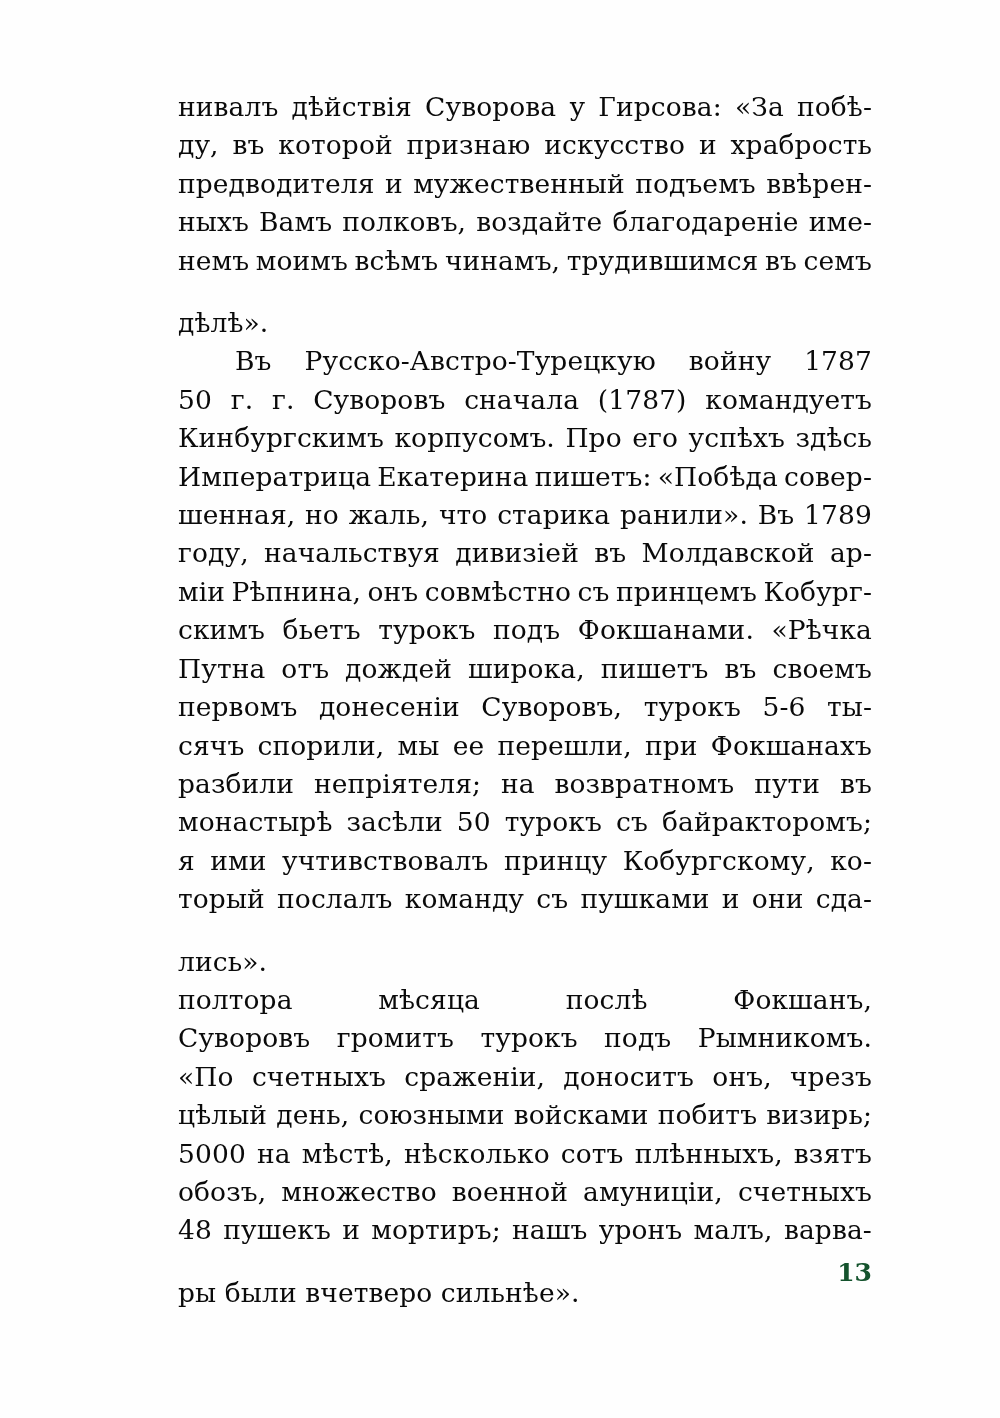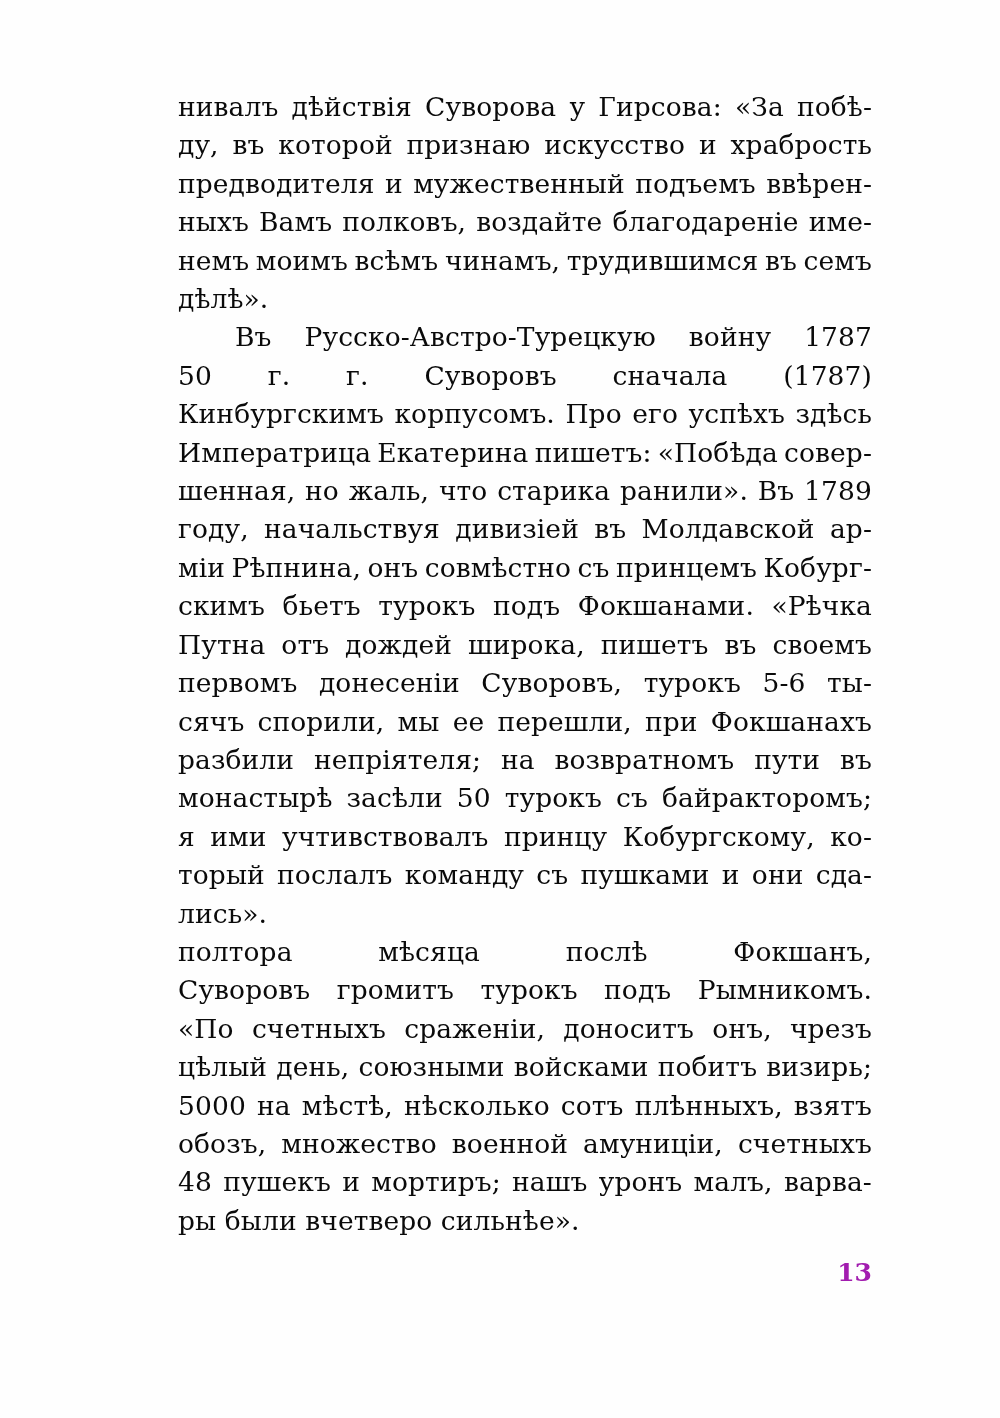--- a/index.html
+++ b/index.html
@@ -36,59 +36,60 @@
     font-size: 26.5px;
     line-height: 38.4px;
     color: #0a0a0a;
     letter-spacing: 0.1px;
     white-space: pre;
   }
   
   .line.flush {
     display: block;
     text-align: left;
+    margin-top: 24px;
   }
   .line.indent {
     text-indent: 0;
   }
   .line.indent .lead {
     padding-left: 57px;
   }
   .word {
     display: inline-block;
   }
   .pageno {
     position: absolute;
     left: 0;
     top: 1258px;
     width: 872px;
     text-align: right;
     font-size: 25px;
     font-weight: bold;
-    color: #a21caf;
+    color: #14532d;
     font-family: "DejaVu Serif", "Liberation Serif", serif;
   }
 </style>
 </head>
 <body>
 
 <div class="page">
 
   <div class="textblock">
       <div class="para">
         <div class="line"><span class="word">нивалъ</span><span class="word">дѣйствія</span><span class="word">Суворова</span><span class="word">у</span><span class="word">Гирсова:</span><span class="word">«За</span><span class="word">побѣ-</span></div>
         <div class="line"><span class="word">ду,</span><span class="word">въ</span><span class="word">которой</span><span class="word">признаю</span><span class="word">искусство</span><span class="word">и</span><span class="word">храбрость</span></div>
         <div class="line"><span class="word">предводителя</span><span class="word">и</span><span class="word">мужественный</span><span class="word">подъемъ</span><span class="word">ввѣрен-</span></div>
         <div class="line"><span class="word">ныхъ</span><span class="word">Вамъ</span><span class="word">полковъ,</span><span class="word">воздайте</span><span class="word">благодареніе</span><span class="word">име-</span></div>
         <div class="line"><span class="word">немъ</span><span class="word">моимъ</span><span class="word">всѣмъ</span><span class="word">чинамъ,</span><span class="word">трудившимся</span><span class="word">въ</span><span class="word">семъ</span></div>
         <div class="line flush">дѣлѣ».</div>
       </div>
       <div class="para">
         <div class="line indent"><span class="word lead">Въ</span><span class="word">Русско-Австро-Турецкую</span><span class="word">войну</span><span class="word">1787</span></div>
-        <div class="line"><span class="word">50</span><span class="word">г.</span><span class="word">г.</span><span class="word">Суворовъ</span><span class="word">сначала</span><span class="word">(1787)</span></div>
+        <div class="line"><span class="word">50</span><span class="word">г.</span><span class="word">г.</span><span class="word">Суворовъ</span><span class="word">сначала</span><span class="word">(1787)</span><span class="word">командуетъ</span></div>
         <div class="line"><span class="word">Кинбургскимъ</span><span class="word">корпусомъ.</span><span class="word">Про</span><span class="word">его</span><span class="word">успѣхъ</span><span class="word">здѣсь</span></div>
         <div class="line"><span class="word">Императрица</span><span class="word">Екатерина</span><span class="word">пишетъ:</span><span class="word">«Побѣда</span><span class="word">совер-</span></div>
         <div class="line"><span class="word">шенная,</span><span class="word">но</span><span class="word">жаль,</span><span class="word">что</span><span class="word">старика</span><span class="word">ранили».</span><span class="word">Въ</span><span class="word">1789</span></div>
         <div class="line"><span class="word">году,</span><span class="word">начальствуя</span><span class="word">дивизіей</span><span class="word">въ</span><span class="word">Молдавской</span><span class="word">ар-</span></div>
         <div class="line"><span class="word">міи</span><span class="word">Рѣпнина,</span><span class="word">онъ</span><span class="word">совмѣстно</span><span class="word">съ</span><span class="word">принцемъ</span><span class="word">Кобург-</span></div>
         <div class="line"><span class="word">скимъ</span><span class="word">бьетъ</span><span class="word">турокъ</span><span class="word">подъ</span><span class="word">Фокшанами.</span><span class="word">«Рѣчка</span></div>
         <div class="line"><span class="word">Путна</span><span class="word">отъ</span><span class="word">дождей</span><span class="word">широка,</span><span class="word">пишетъ</span><span class="word">въ</span><span class="word">своемъ</span></div>
         <div class="line"><span class="word">первомъ</span><span class="word">донесеніи</span><span class="word">Суворовъ,</span><span class="word">турокъ</span><span class="word">5-6</span><span class="word">ты-</span></div>
         <div class="line"><span class="word">сячъ</span><span class="word">спорили,</span><span class="word">мы</span><span class="word">ее</span><span class="word">перешли,</span><span class="word">при</span><span class="word">Фокшанахъ</span></div>
         <div class="line"><span class="word">разбили</span><span class="word">непріятеля;</span><span class="word">на</span><span class="word">возвратномъ</span><span class="word">пути</span><span class="word">въ</span></div>

